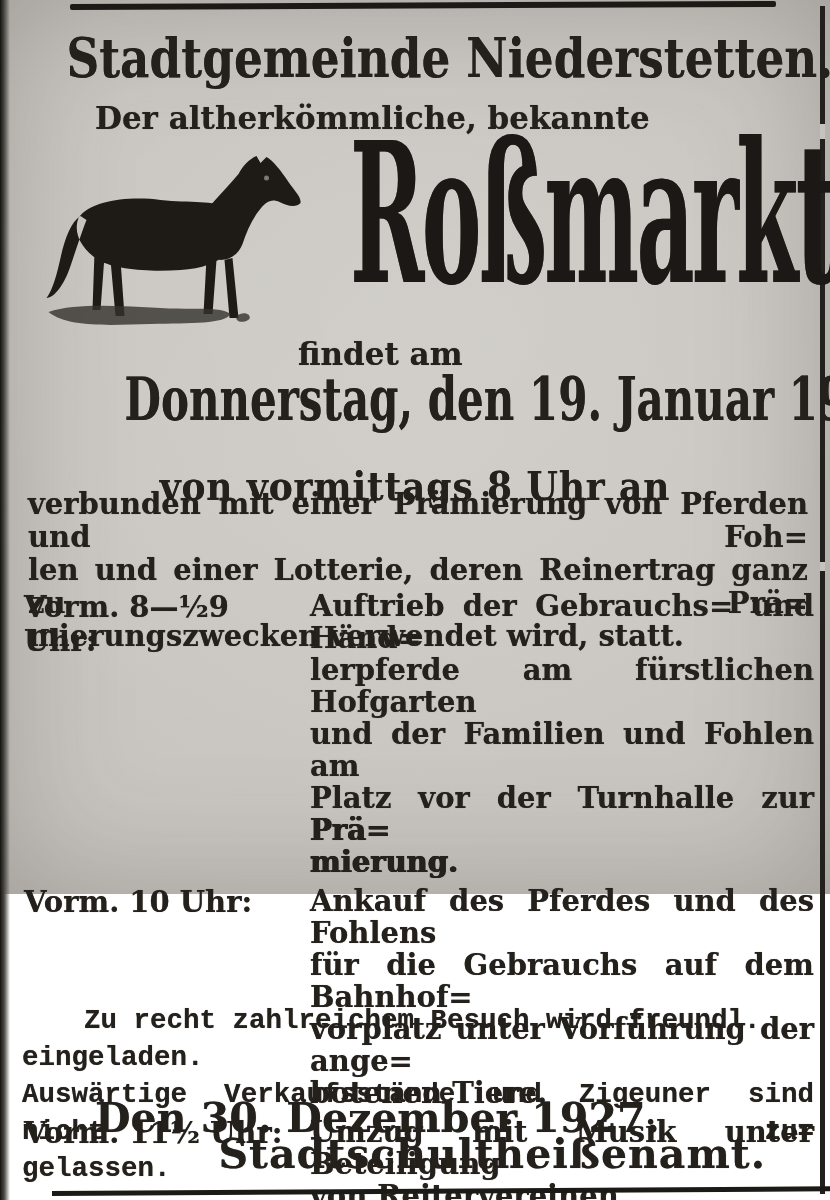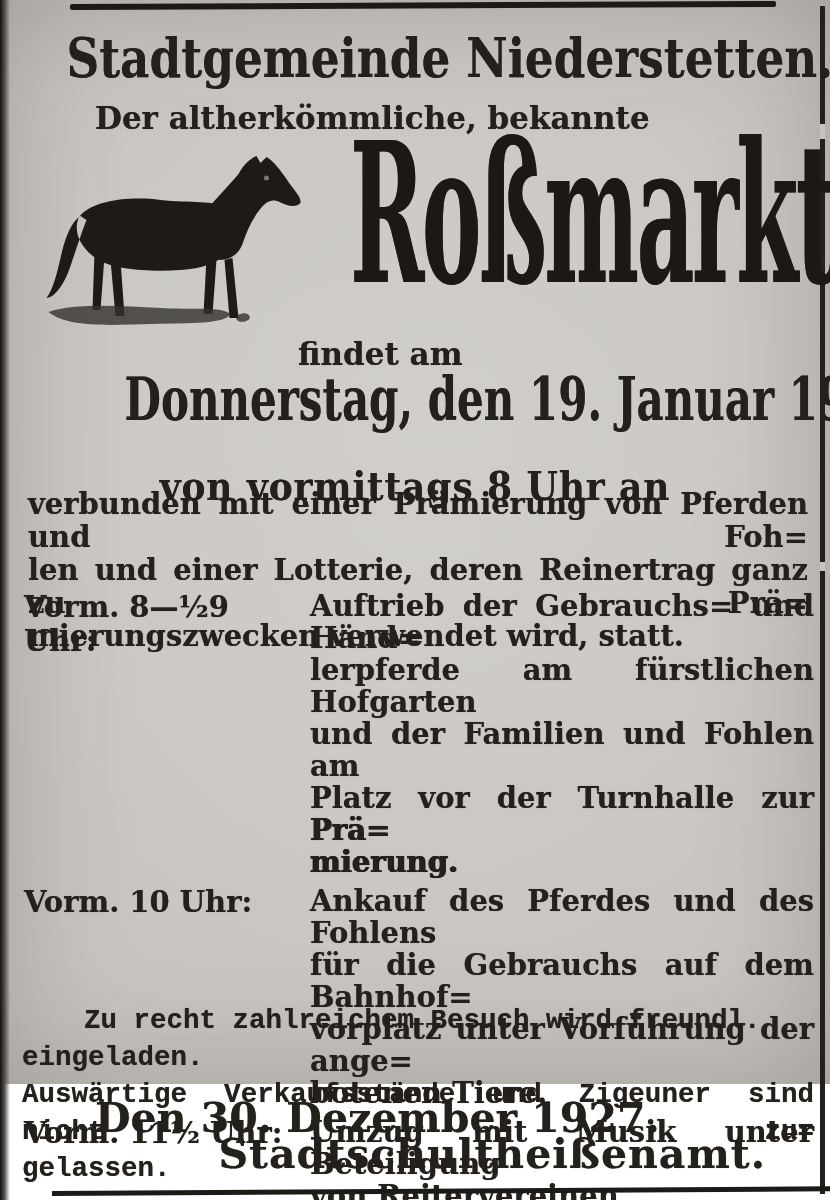--- a/index.html
+++ b/index.html
@@ -1,20 +1,20 @@
 <!DOCTYPE html>
 <html><head>
 <meta charset="utf-8">
 <style>
   * { margin:0; padding:0; box-sizing:border-box; }
   html,body { width:830px; height:1200px; }
   body { font-family:"DejaVu Serif", serif; overflow:hidden; }
 
   .page {
-    position:relative; width:830px; height:1084px;
+    position:relative; width:830px; height:894px;
     background:
       radial-gradient(ellipse 120% 90% at 52% 36%, rgba(255,255,255,.10), rgba(0,0,0,0) 60%),
       radial-gradient(ellipse 150% 120% at 50% 50%, #cdcac5 0%, #c7c4bf 55%, #b2afaa 100%);
     color:#24211c;
     box-shadow: inset 0 0 130px rgba(58,52,45,.28);
   }
   .ink { text-shadow: 0 0 .7px rgba(28,22,16,.65); }
   .emph { text-shadow: .8px 0 0 currentColor, -.4px 0 0 currentColor, 0 0 .7px rgba(28,22,16,.6); }
 
   .left-edge { position:absolute; left:0; top:0; width:10px; height:1200px;

